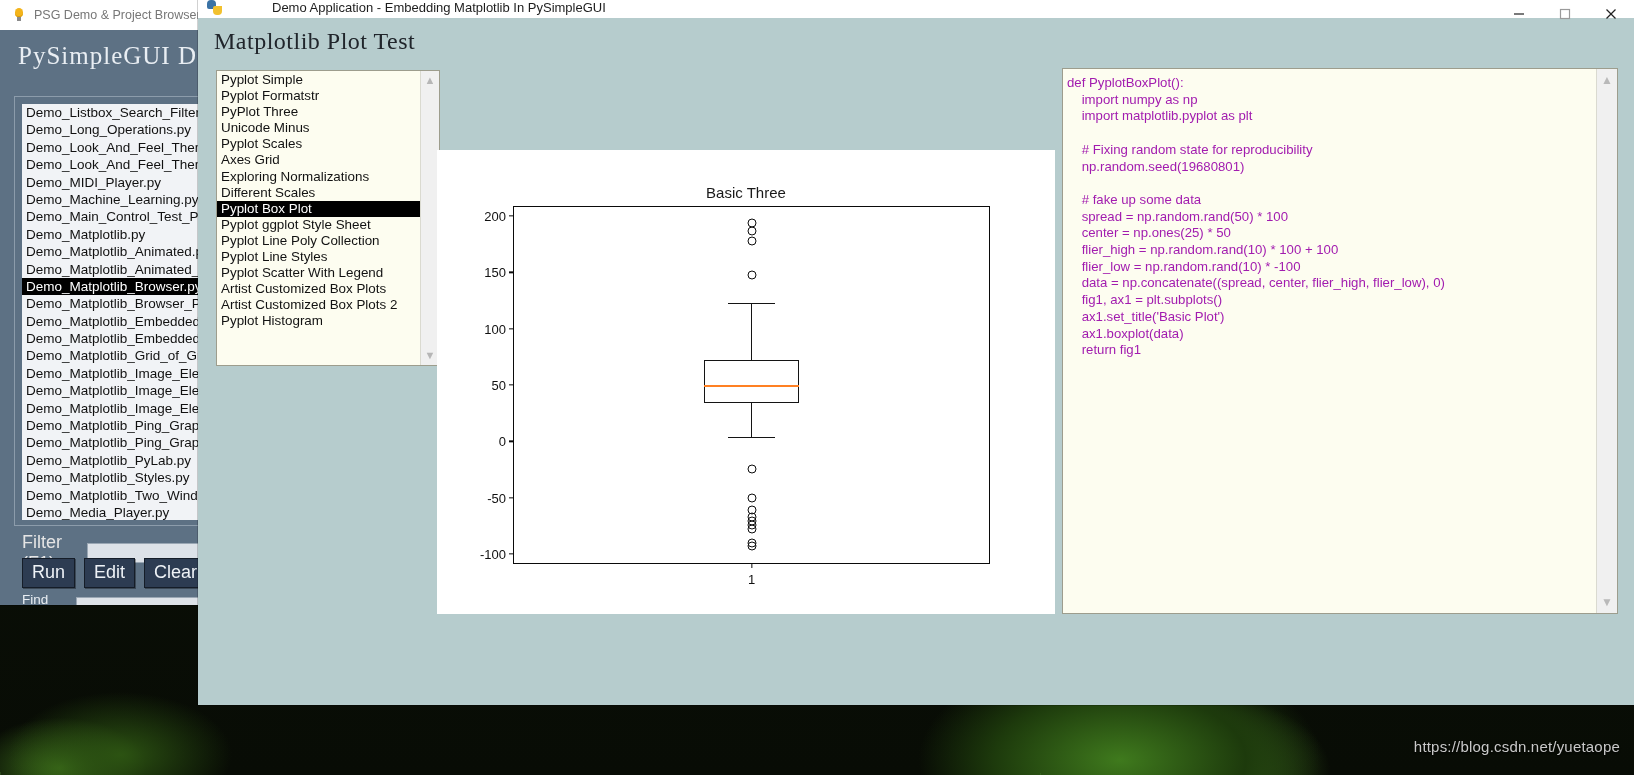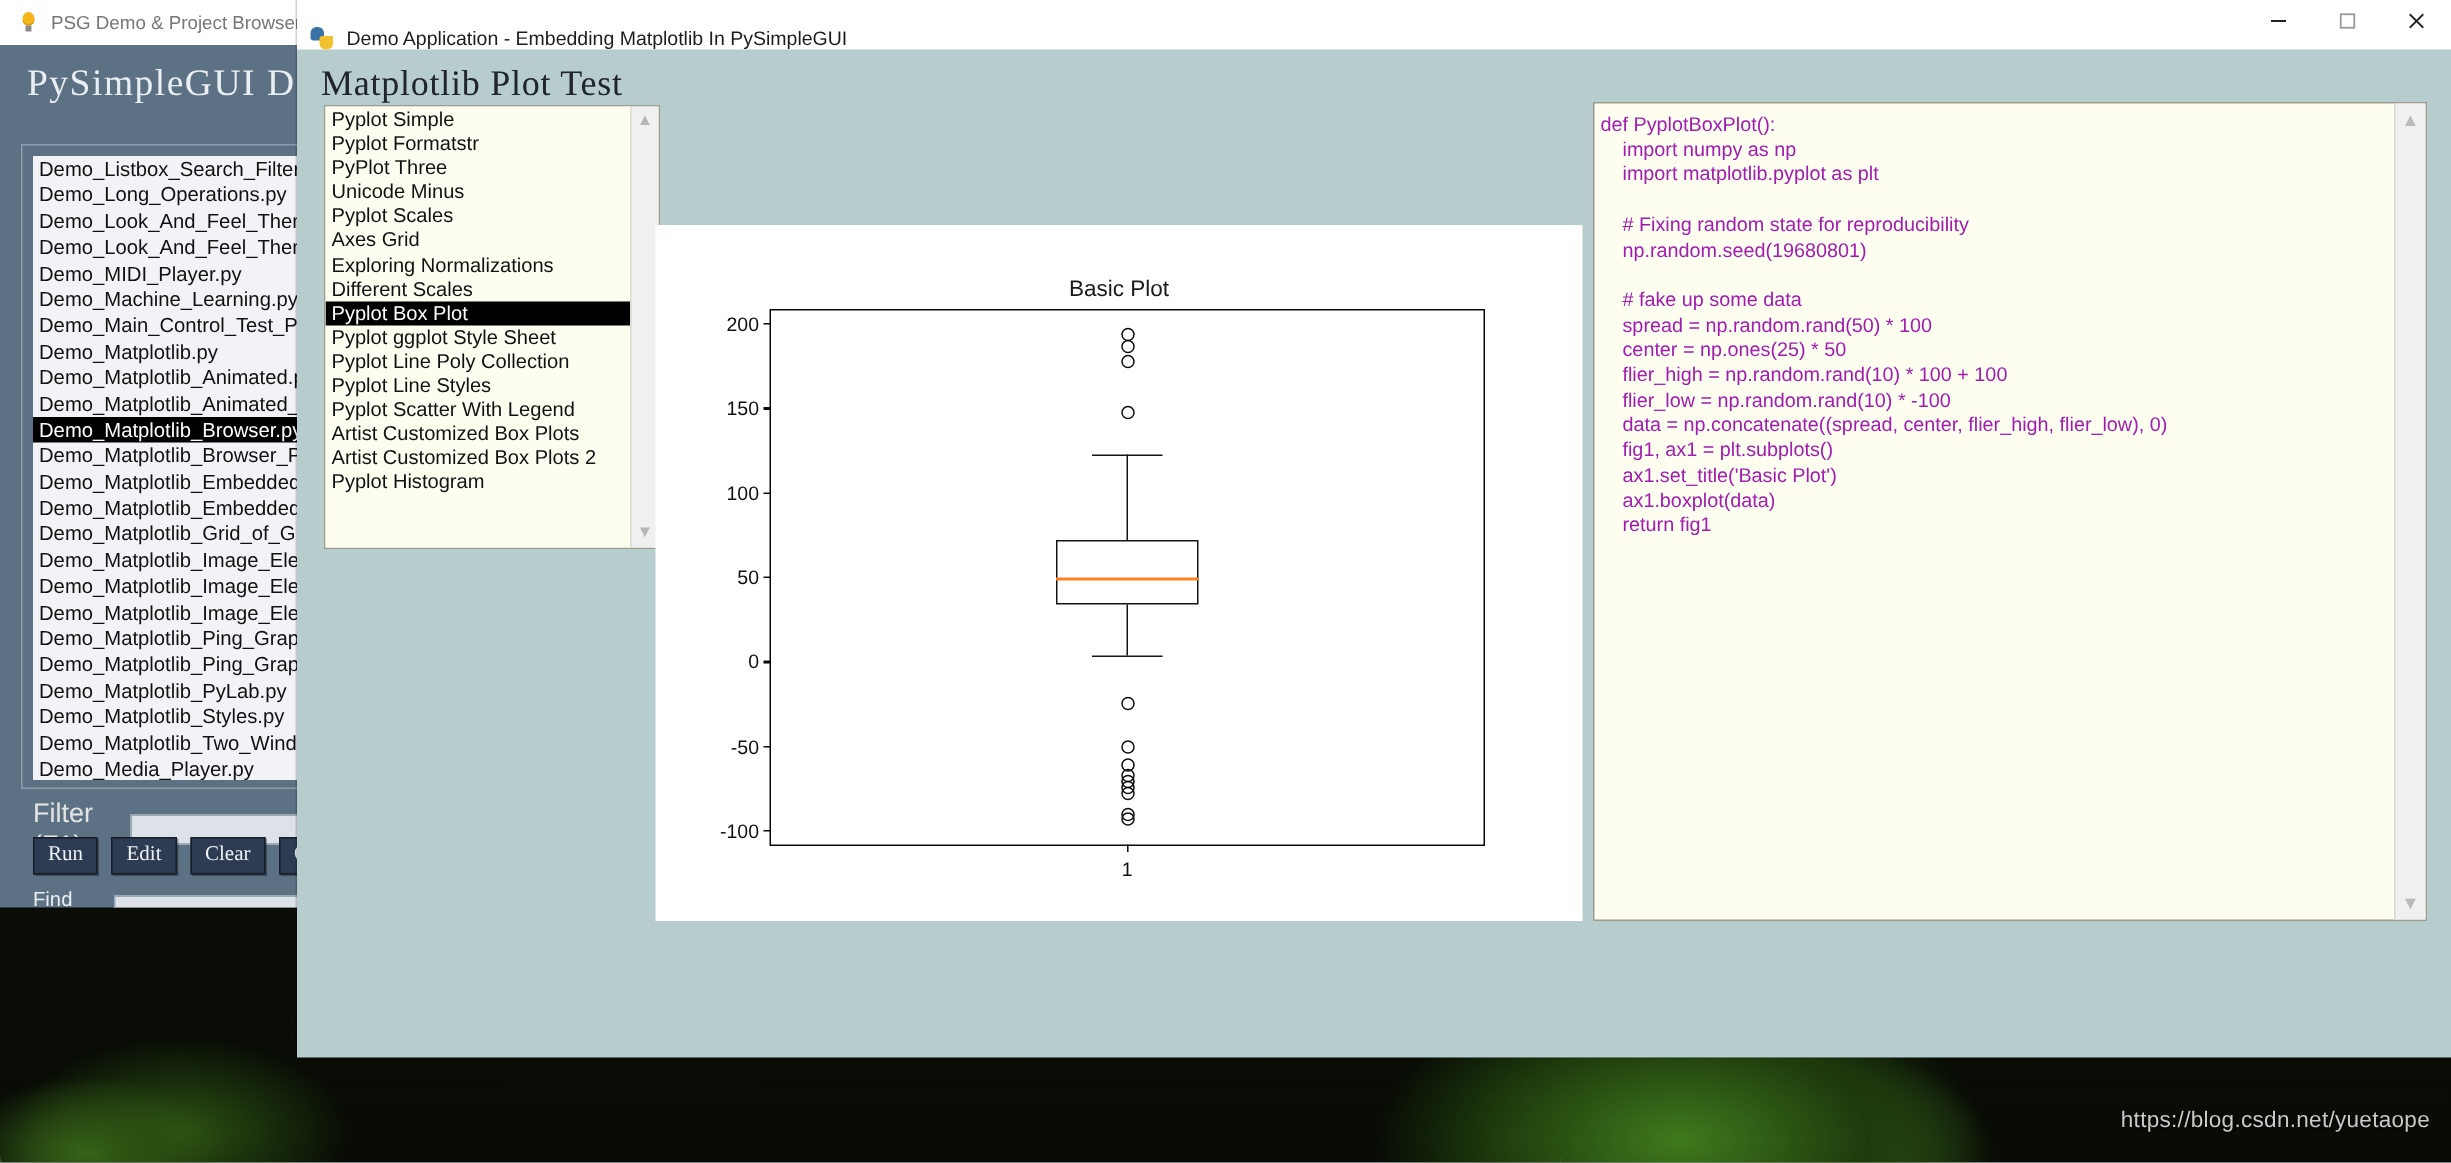--- a/index.html
+++ b/index.html
@@ -89,43 +89,42 @@
   .bgwin-list .row.sel { background:#000; color:#fff; }
   .bgrow-filter {
     position:absolute; left:22px; top:502px; display:flex; align-items:center; gap:8px;
   }
   .bgrow-filter .lbl { color:#e5e5e5; font-size:18px; }
   .bgrow-filter .inp {
     width:200px; height:20px; background:#dde2e8; border:1px solid #9aa7b4;
   }
   .bgbtns { position:absolute; left:22px; top:528px; display:flex; gap:9px; }
   .bgbtn {
-    background:#2d3c52; color:#eef2f6; font-size:14px;
+    background:#2d3c52; color:#eef2f6; font-size:18px;
     padding:3px 9px 4px; border:1px solid #151d28;
     box-shadow: 1px 1px 0 rgba(0,0,0,.35);
     white-space:nowrap;
-    font-family:Liberation Serif, serif;
   }
   .bgrow-find {
     position:absolute; left:22px; top:562px; display:flex; align-items:center; gap:8px;
   }
   .bgrow-find .lbl { color:#e9eef3; font-size:13.5px; }
   .bgrow-find .inp {
     width:200px; height:20px; background:#dde2e8; border:1px solid #9aa7b4;
   }
 
   
   .app {
     position:absolute; left:198px; top:0px; width:1436px; height:705px;
     background:#b6cccd;
     box-shadow: 0 0 0 1px rgba(0,0,0,.18);
   }
   .app-title {
-    height:33px; background:#ffffff; display:flex; align-items:flex-end;
-    padding-left:9px; position:relative;
+    height:18px; background:#ffffff; display:flex; align-items:flex-start;
+    padding-left:9px; position:relative;gap:41px;
   }
   .pyicon { width:15px; height:15px; position:relative; flex:none; margin-right:9px; }
   .pyicon:before {
     content:""; position:absolute; left:0; top:0; width:9px; height:9px;
     background:#3a72a5; border-radius:4px 4px 0 2px;
   }
   .pyicon:after {
     content:""; position:absolute; right:0; bottom:0; width:9px; height:9px;
     background:#f2c12e; border-radius:2px 0 4px 4px;
   }
@@ -344,21 +343,21 @@
         </div>
       <div class="sbar">
         <span class="chev">▲</span>
         <span class="chev">▼</span>
       </div>
     </div>
 
     <div class="exitbtn">Exit</div>
 
     <div class="plotcard">
-      <div class="plot-title">Basic Plot</div>
+      <div class="plot-title">Basic Three</div>
       <div class="axes" id="axes">
           <div class="ytick" style="top: 9.01266px;">200</div>
           <div class="ytickmark" style="top: 9.01266px;"></div>
           <div class="ytick" style="top: 65.3418px;">150</div>
           <div class="ytickmark" style="top: 65.3418px;"></div>
           <div class="ytick" style="top: 121.671px;">100</div>
           <div class="ytickmark" style="top: 121.671px;"></div>
           <div class="ytick" style="top: 178px;">50</div>
           <div class="ytickmark" style="top: 178px;"></div>
           <div class="ytick" style="top: 234.329px;">0</div>

